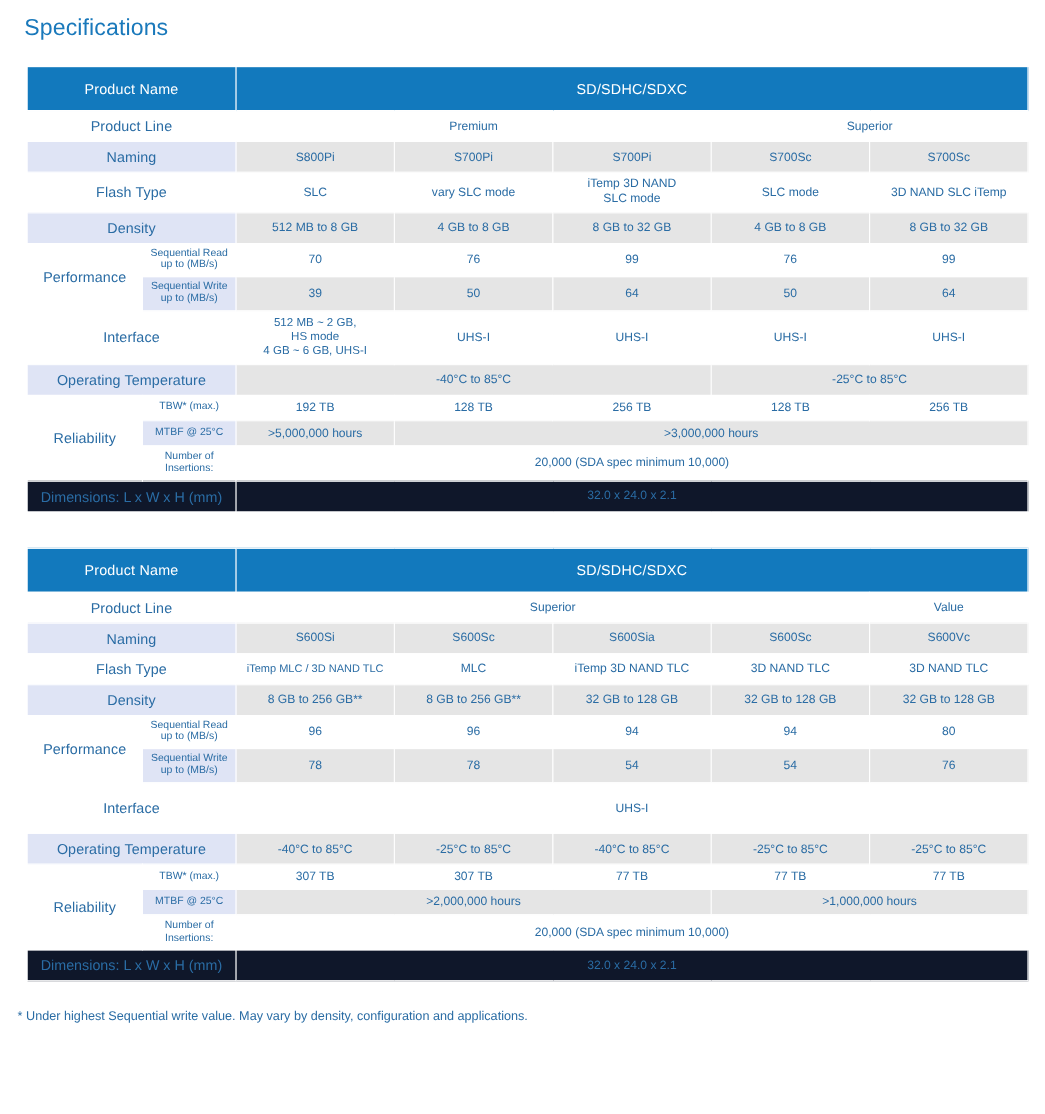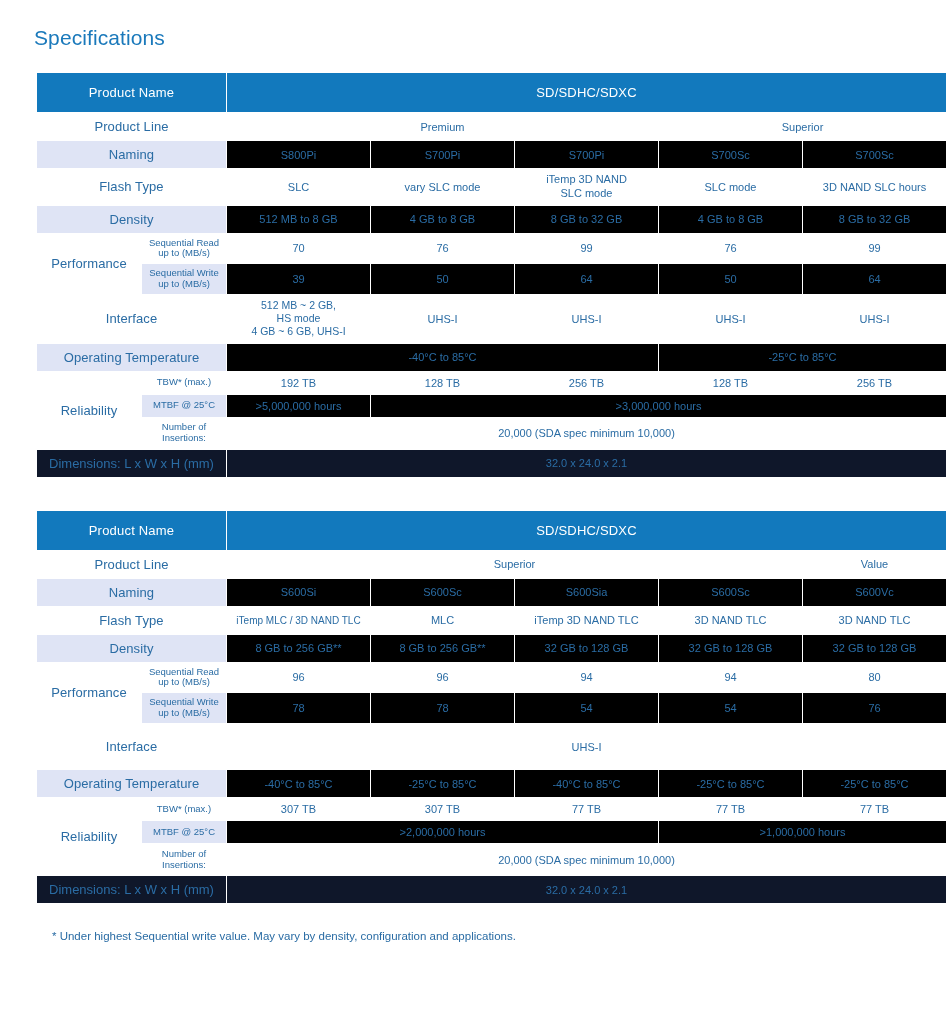--- a/index.html
+++ b/index.html
@@ -10,21 +10,21 @@
     width: 950px;
     min-height: 1013px;
     background: #ffffff;
     font-family: "Liberation Sans", sans-serif;
     color: #1a6ca8;
     -webkit-font-smoothing: antialiased;
   }
   .page {
     width: 950px;
     box-sizing: border-box;
-    padding: 12px;
+    padding: 0;
     position: relative;
   }
   .page-title {
     font-size: 21px;
     color: #1a79bb;
     font-weight: normal;
     margin: 0;
     padding: 14px 0 0 22px;
     letter-spacing: 0.1px;
   }
@@ -62,39 +62,39 @@
     letter-spacing: 0.1px;
   }
   .rowlabel.white { background: #ffffff; }
   .sublabel {
     background: #dfe4f5;
     color: #2a6ca4;
     font-size: 9.5px;
     line-height: 1.15;
     padding: 3px 2px;
   }
-  .cell-alt { background: #000000; }
+  .cell-alt { background: #e5e5e5; }
   .cell-white { background: #ffffff; }
   .dim-row td {
     background: #0f172a;
   }
   .dim-label {
     text-align: left;
     padding-left: 8px;
     font-size: 13px;
   }
   .h30 { height: 28px; }
   .h34 { height: 32px; }
   .h24 { height: 23px; }
   .h46 { height: 46px; }
   .small-val { font-size: 11px; }
   .two-line { line-height: 1.25; }
 
   .footnotes {
-    margin: 24px 0 0 40px;
+    margin: 24px 0 0 16px;
     font-size: 11.5px;
     color: #2a6ca4;
     line-height: 1.55;
     padding-bottom: 14px;
   }
   .footnotes div { white-space: nowrap; }
 </style>
 </head>
 <body>
 
@@ -133,21 +133,21 @@
         <td class="cell-alt small-val">S700Sc</td>
       </tr>
 
       <tr class="h34">
         <td class="rowlabel white" colspan="2">Flash Type</td>
         <td class="cell-white small-val">SLC</td>
         <td class="cell-white small-val">vary SLC mode</td>
         <td class="cell-white small-val two-line" style="white-space:pre-line">iTemp 3D NAND
 SLC mode</td>
         <td class="cell-white small-val">SLC mode</td>
-        <td class="cell-white small-val">3D NAND SLC hours</td>
+        <td class="cell-white small-val">3D NAND SLC iTemp</td>
       </tr>
 
       <tr class="h30">
         <td class="rowlabel" colspan="2">Density</td>
         <td class="cell-alt small-val">512 MB to 8 GB</td>
         <td class="cell-alt small-val">4 GB to 8 GB</td>
         <td class="cell-alt small-val">8 GB to 32 GB</td>
         <td class="cell-alt small-val">4 GB to 8 GB</td>
         <td class="cell-alt small-val">8 GB to 32 GB</td>
       </tr>

